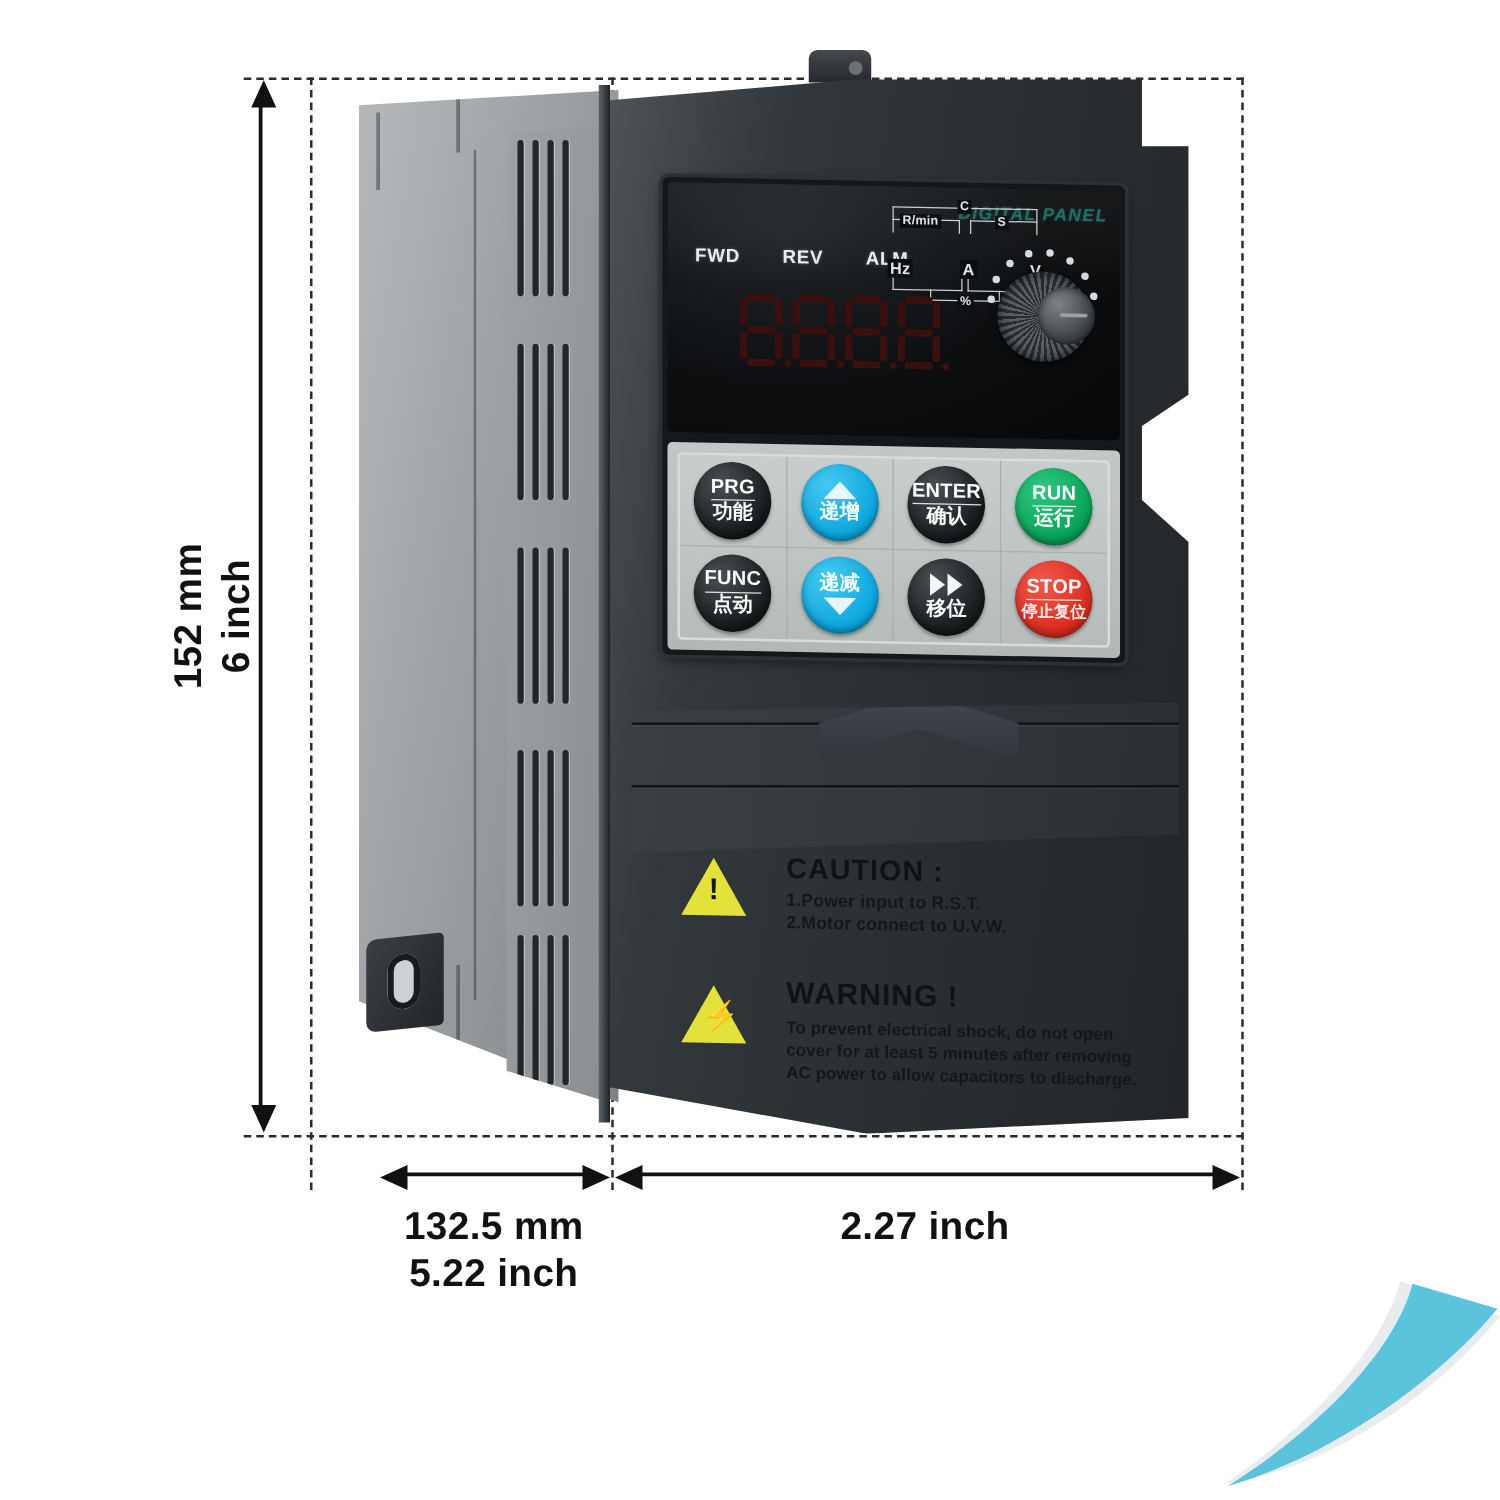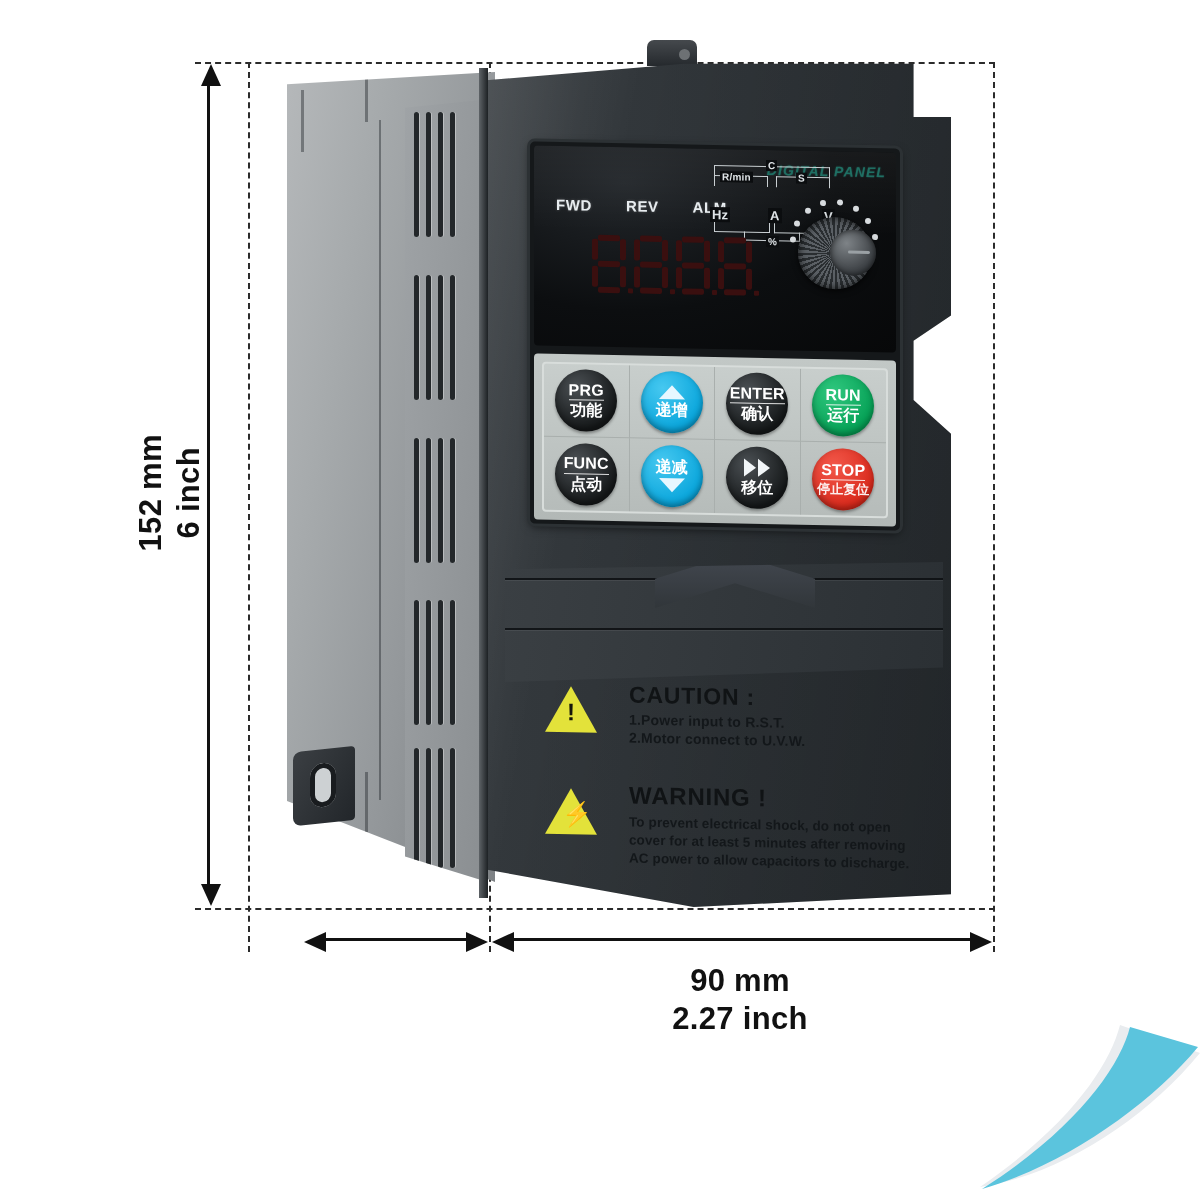--- a/index.html
+++ b/index.html
@@ -418,23 +418,26 @@
   <div class="arrow-h" style="left:512px; top:938px; width:460px;">
     <span class="head left"></span>
     <span class="head right"></span>
   </div>
 
   <div class="dim-label vertical" style="left:60px; top:455px; width:220px;">
     <div>152 mm</div>
     <div>6 inch</div>
   </div>
 
+  <div class="dim-label" style="left:255px; top:962px; width:280px;">
+    <div>132.5 mm</div>
+    <div>5.22 inch</div>
+  </div>
 
   <div class="dim-label" style="left:600px; top:962px; width:280px;">
-    <div>90 mm</div>
     <div>2.27 inch</div>
   </div>
 
   <div id="device">
 
     <div class="side-panel">
       <div class="side-seam" style="left:14px; top:18px; width:3px; height:62px;"></div>
       <div class="side-seam" style="left:78px; top:4px; width:3px; height:46px;"></div>
       <div class="side-seam" style="left:92px; top:48px; width:2px; height:680px;"></div>
       <div class="side-seam" style="left:78px; top:700px; width:3px; height:60px;"></div>

